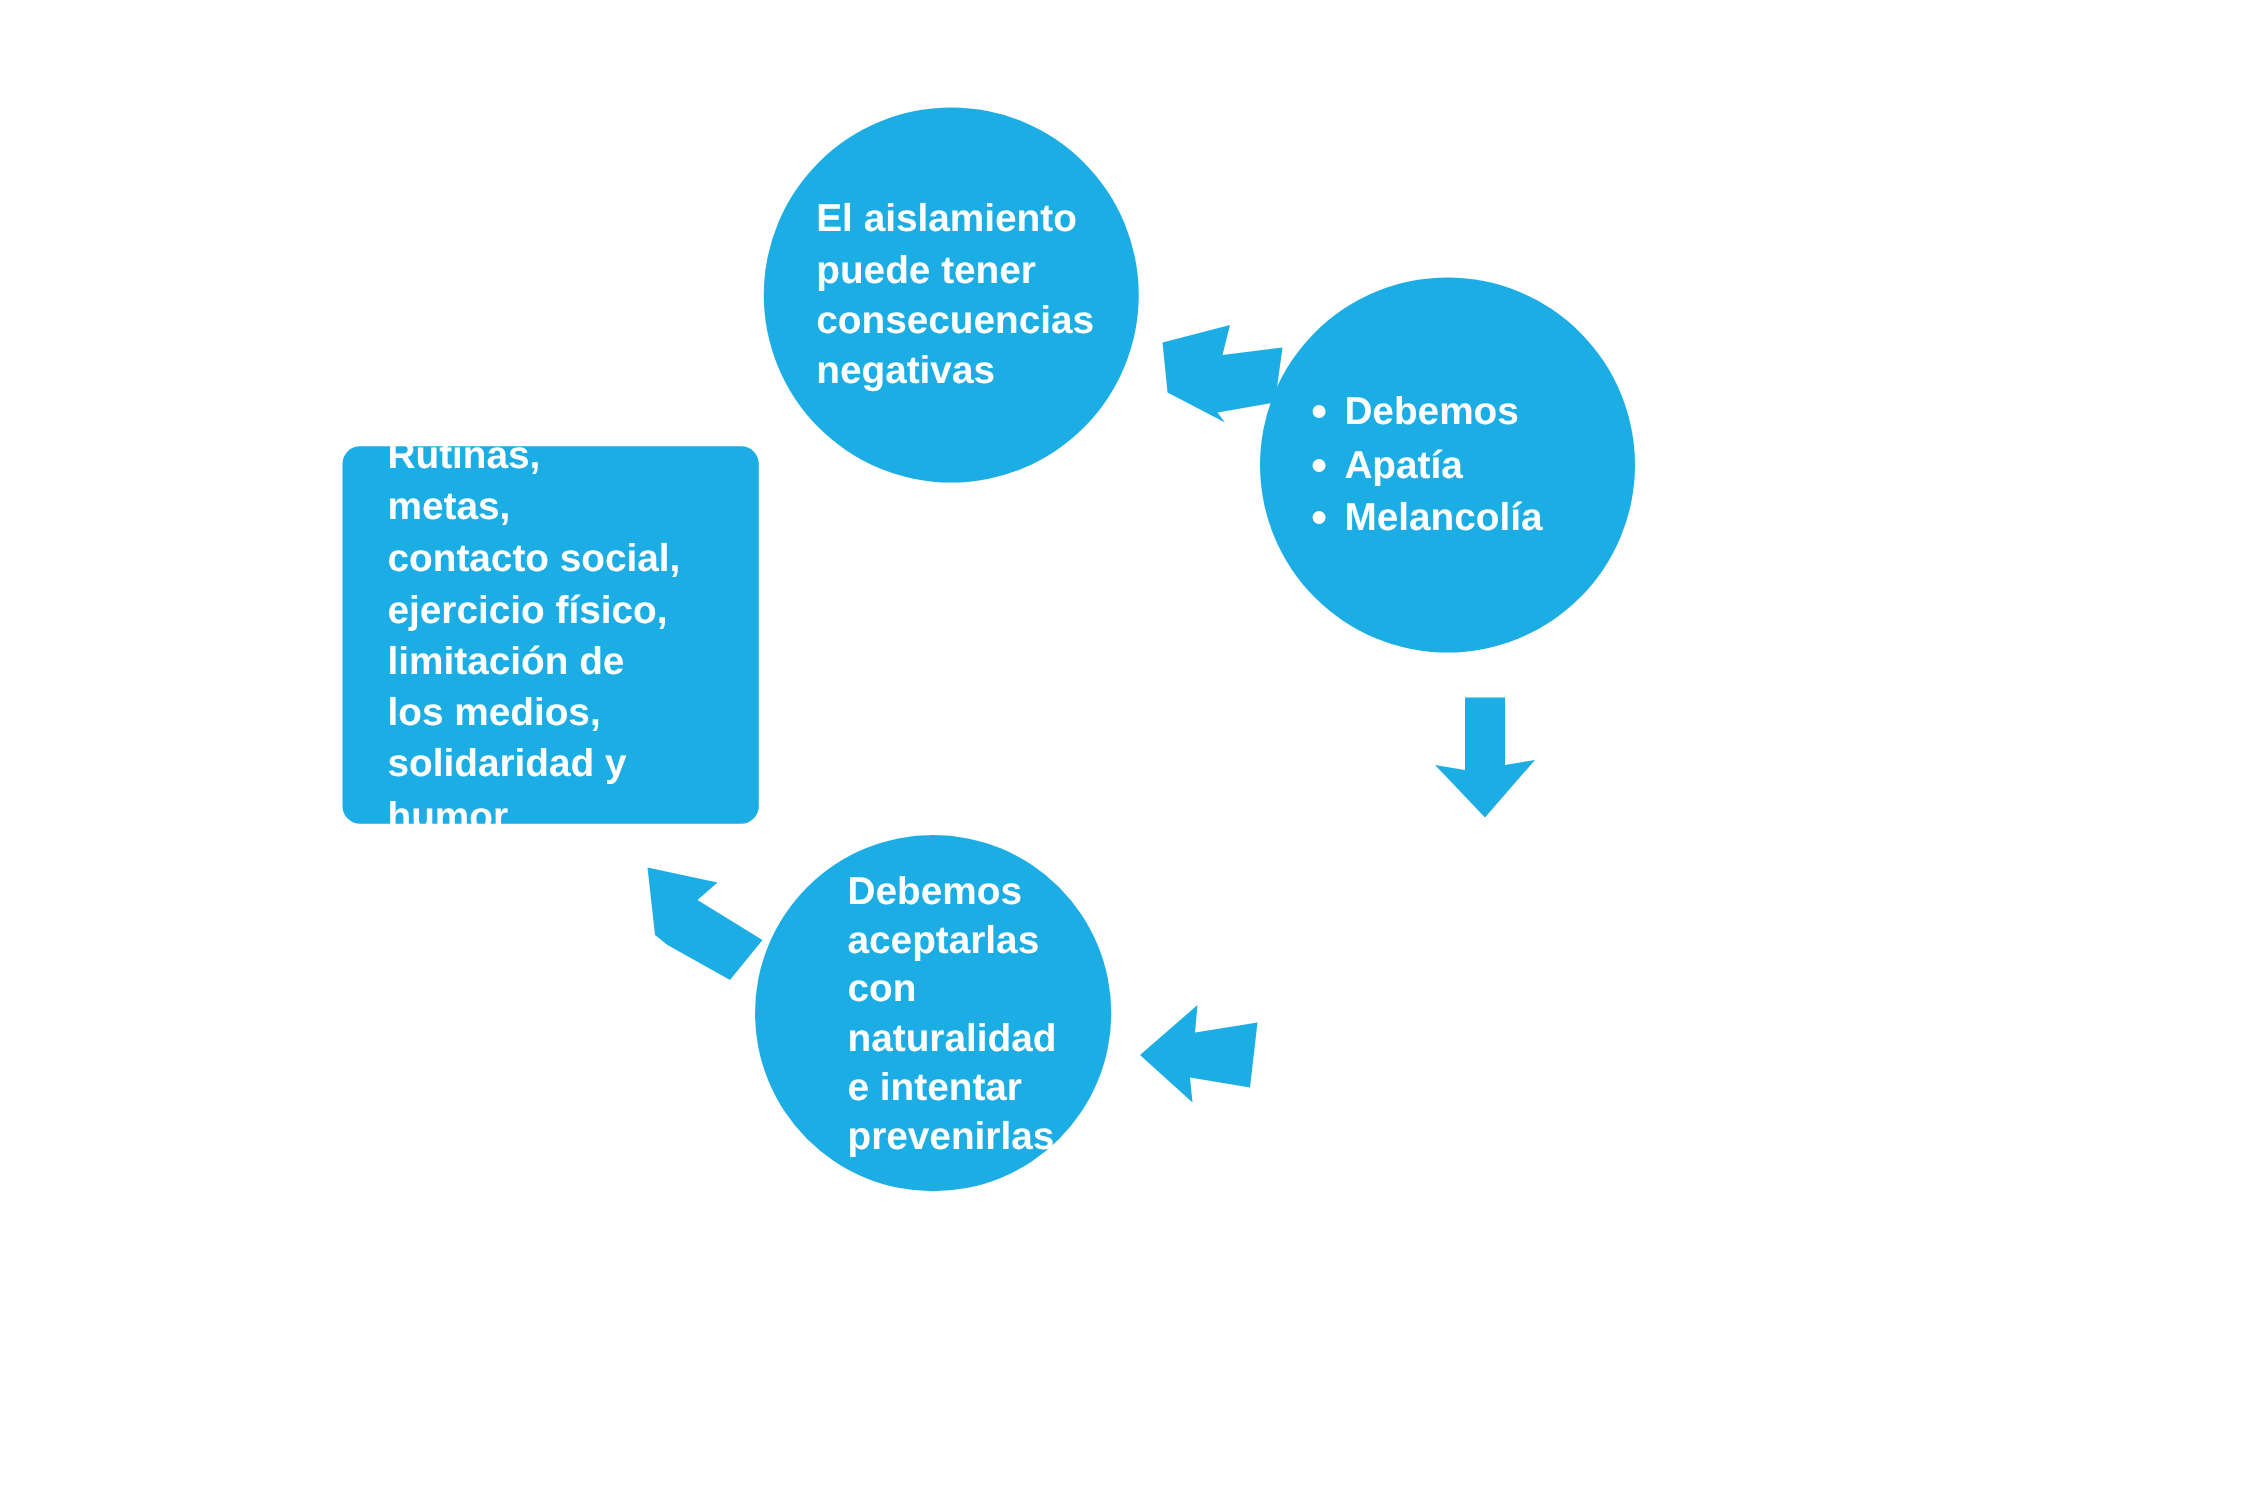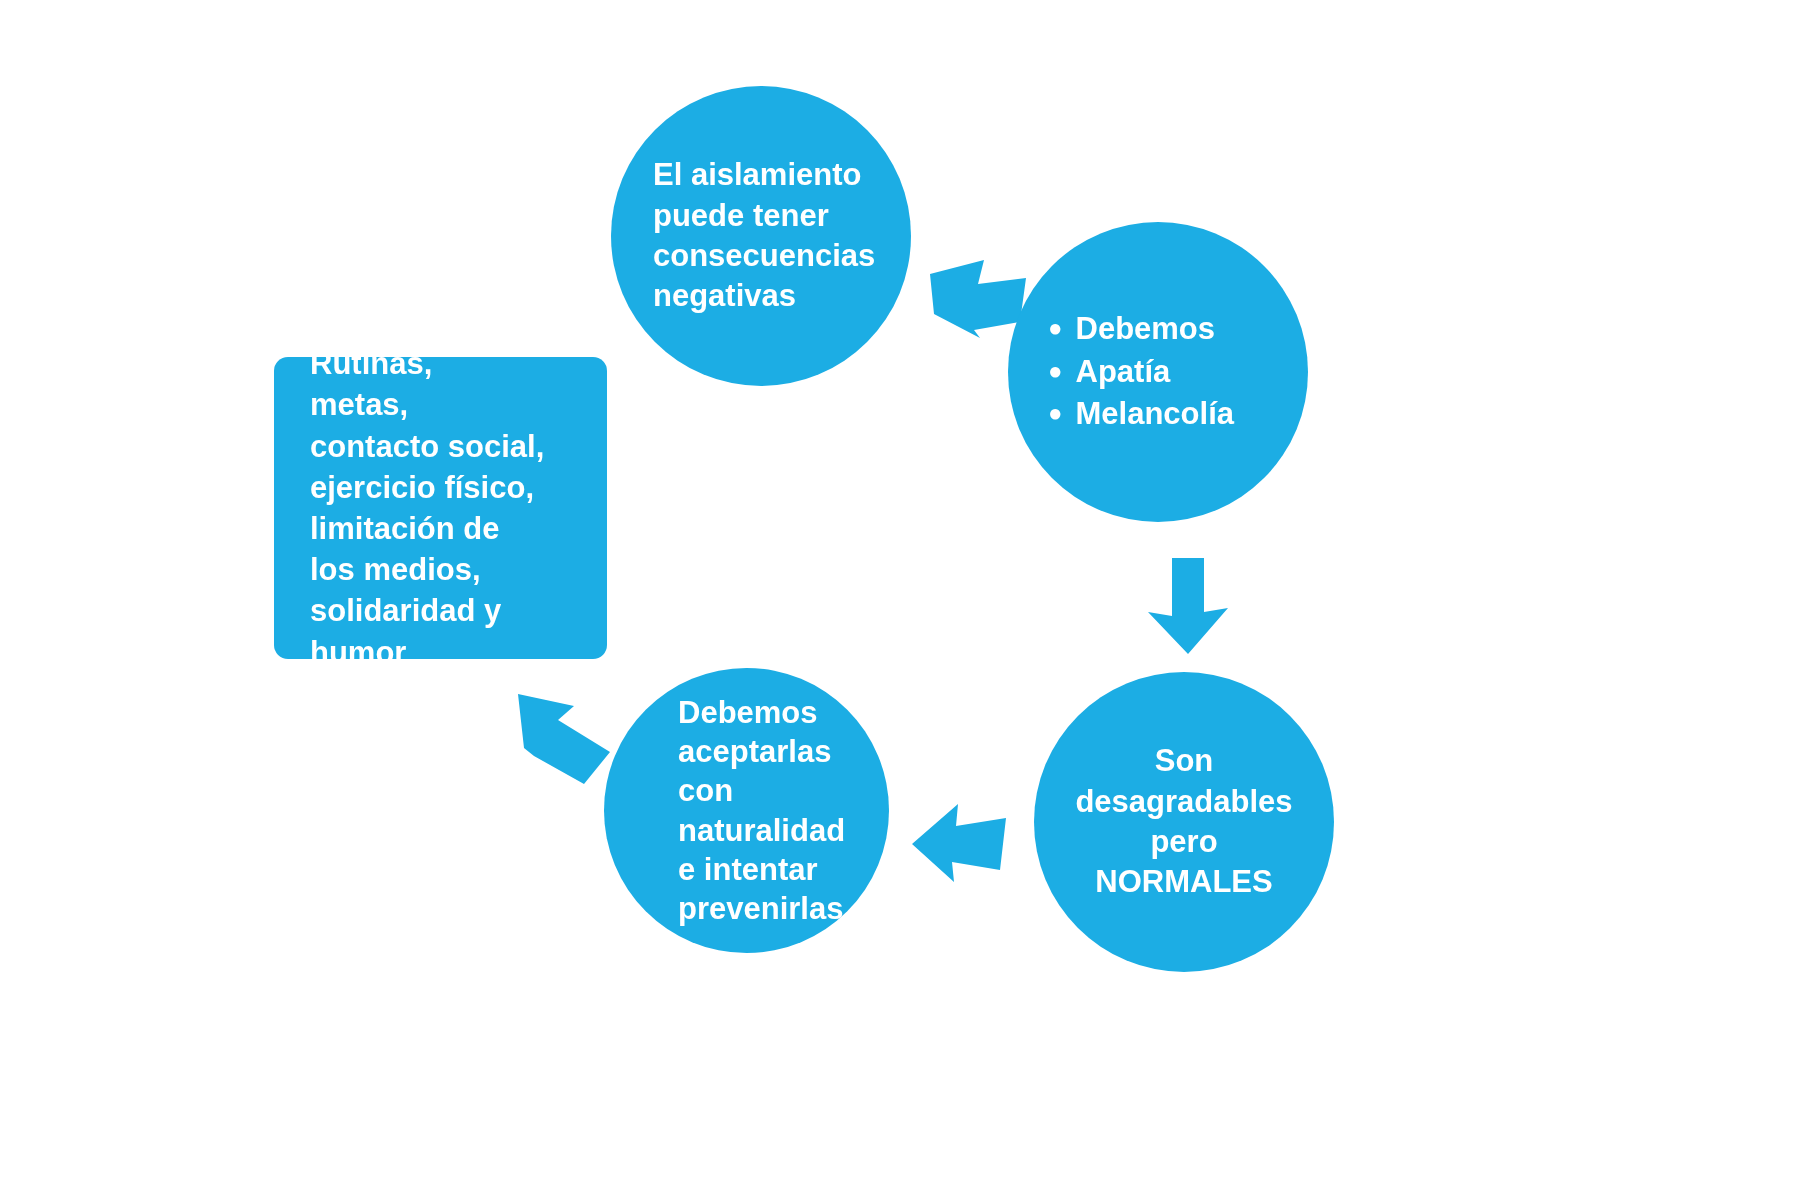--- a/index.html
+++ b/index.html
@@ -157,26 +157,20 @@
         <span class="dot">●</span>
         <span>Melancolía</span>
       </div>
     </div>
   </div>
 
   <svg class="arrow" id="arrow-symptoms-normal" viewBox="0 0 84 100">
     <polygon points="26,2 58,2 58,56 82,52 42,98 2,56 26,60" fill="#1cade4"></polygon>
   </svg>
 
-  <div class="node circle" id="node-normal" style="background: rgb(28, 173, 228);">
-    <div class="node-text">Son
-desagradables
-pero
-NORMALES</div>
-  </div>
 
   <svg class="arrow" id="arrow-normal-accept" viewBox="0 0 98 84">
     <polygon points="2,44 48,4 46,26 96,18 90,70 42,62 44,82" fill="#1cade4"></polygon>
   </svg>
 
   <div class="node circle" id="node-accept" style="background: rgb(28, 173, 228);">
     <div class="node-text">Debemos
 aceptarlas
 con
 naturalidad

